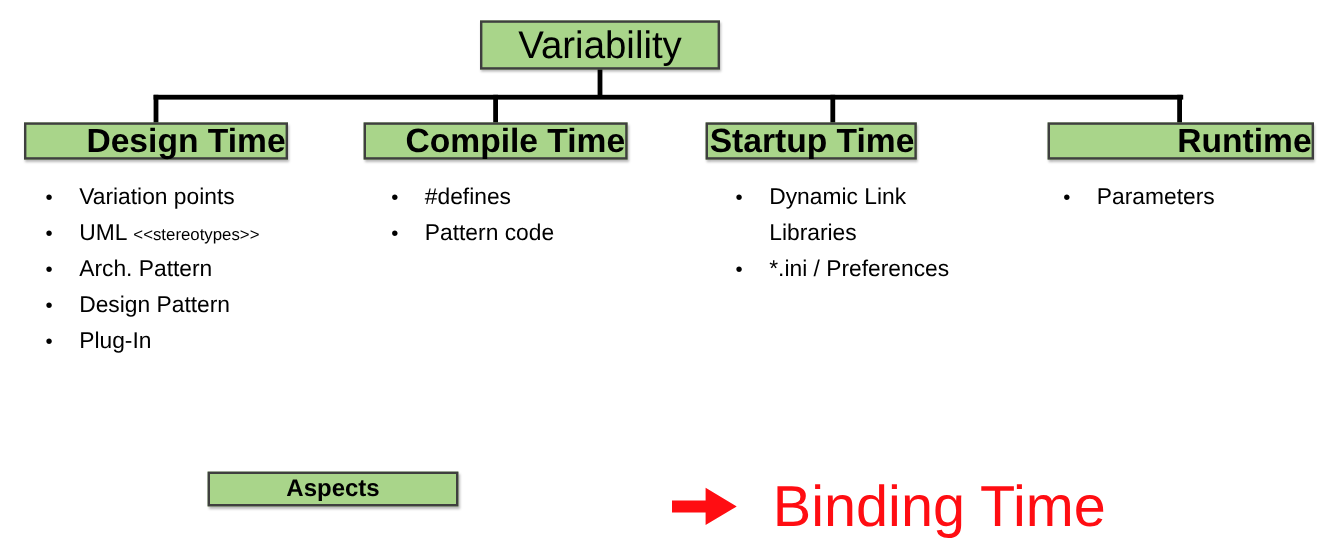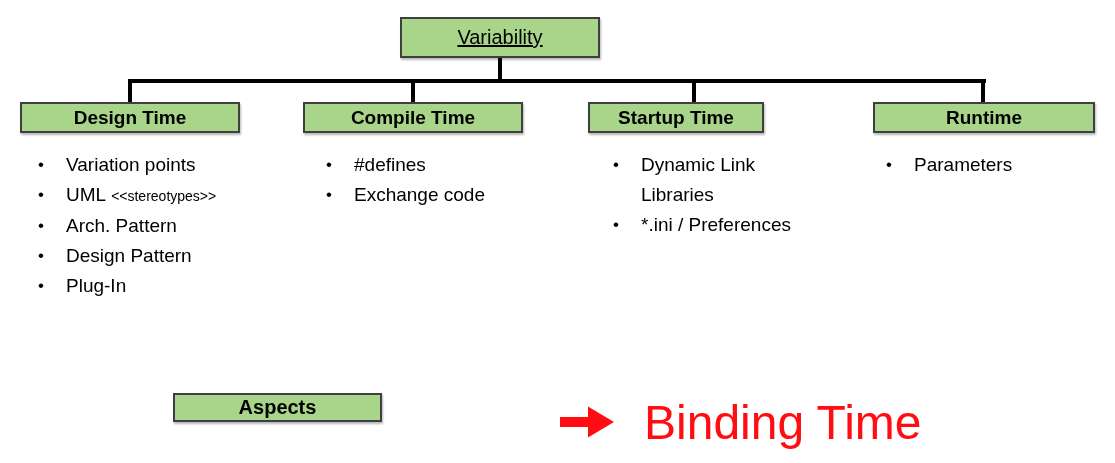--- a/index.html
+++ b/index.html
@@ -9,22 +9,22 @@
   }
   
   .node{
     position:absolute;box-sizing:border-box;
     background:var(--box-fill,#A9D58A);
     border:2px solid var(--box-border,#3F3F3F);
     box-shadow:1px 2px 2px rgba(0,0,0,0.28);
     display:flex;align-items:center;justify-content:center;
     text-align:center;color:#000;
   }
-  .root-node{left:400px;top:17px;width:200px;height:41px;font-size:20px;text-decoration:underline;}
-  .hdr{top:102px;height:31px;font-size:19px;font-weight:bold;}
+  .root-node{left:400px;top:17px;width:200px;height:41px;font-size:32px;}
+  .hdr{top:102px;height:31px;font-size:28px;font-weight:bold;justify-content:flex-end;}
   .hdr-design {left:20px; width:220px;}
   .hdr-compile{left:303px;width:220px;}
   .hdr-startup{left:588px;width:176px;}
   .hdr-runtime{left:873px;width:222px;}
   .dsl-node{left:173px;top:274px;width:205px;height:107px;font-size:21px;font-weight:bold;line-height:30px;white-space:pre-line;}
   .aspects-node{left:173px;top:393px;width:209px;height:29px;font-size:20px;font-weight:bold;}
   
   .line{position:absolute;background:var(--connector,#000);}
   .line.root-v {left:498px;top:58px;width:4px;height:22px;}
   .line.trunk  {left:128px;top:79px;width:858px;height:4px;}
@@ -82,21 +82,21 @@
     <div class="item">
       <span>UML</span><span class="suffix">&lt;&lt;stereotypes&gt;&gt;</span>
     </div>
     <div class="item">Arch. Pattern</div>
     <div class="item">Design Pattern</div>
     <div class="item">Plug-In</div>
   </div>
 
   <div class="list list-compile">
     <div class="item">#defines</div>
-    <div class="item">Exchange code</div>
+    <div class="item">Pattern code</div>
   </div>
 
   <div class="list list-startup">
     <div class="item">Dynamic Link Libraries</div>
     <div class="item">*.ini / Preferences</div>
   </div>
 
   <div class="list list-runtime">
     <div class="item">Parameters</div>
   </div>

